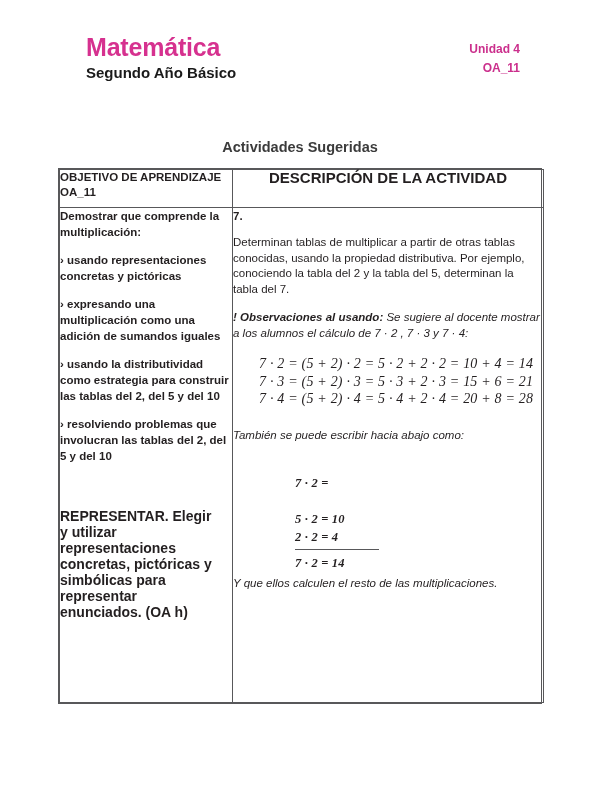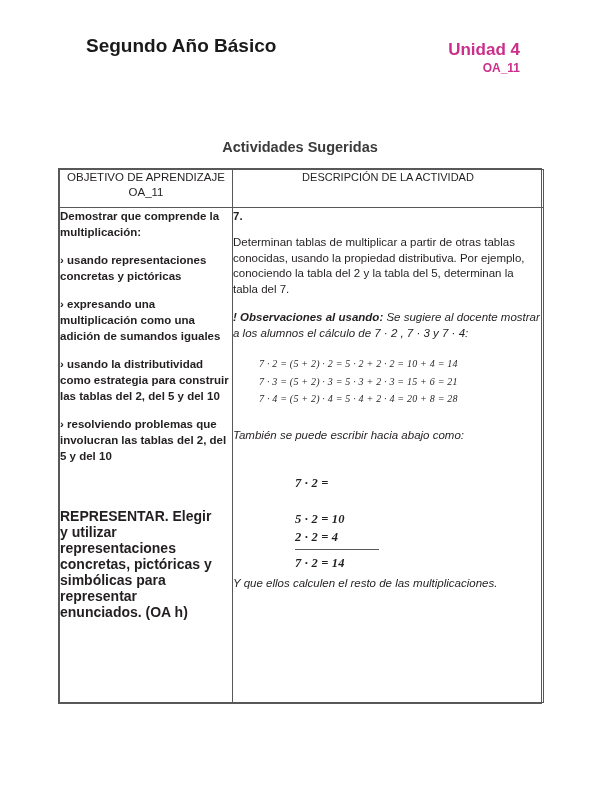--- a/index.html
+++ b/index.html
@@ -35,34 +35,34 @@
     top: 0;
   }
   .doc-title {
     font-size: 25px;
     font-weight: bold;
     color: #d6318f;
     line-height: 27px;
     letter-spacing: -0.2px;
   }
   .doc-subtitle {
-    font-size: 19px;
+    font-size: 15px;
     font-weight: bold;
     color: #1a1a1a;
     line-height: 19px;
     margin-top: 2px;
   }
   .header-right {
     position: absolute;
     right: 22px;
     top: 6px;
     text-align: right;
   }
   .unit-label {
-    font-size: 17px;
+    font-size: 12px;
     font-weight: bold;
     color: #cb2f8c;
     line-height: 19px;
   }
   .oa-label {
     font-size: 12px;
     font-weight: bold;
     color: #cb2f8c;
     line-height: 19px;
   }
@@ -97,31 +97,31 @@
   table.main td, table.main th {
     border: 1.2px solid #58585a;
     vertical-align: top;
     padding: 0;
   }
   .col-left { width: 173px; }
   .col-right { width: 311px; }
 
   .th-left {
     font-size: 11.5px;
-    font-weight: normal;
-    color: #231f20;
-    text-align: center;
+    font-weight: bold;
+    color: #231f20;
+    text-align: left;
     padding: 7px 8px 8px 7px;
     line-height: 15px;
     height: 38px;
     box-sizing: border-box;
   }
   .th-right {
-    font-size: 11px;
-    font-weight: normal;
+    font-size: 15px;
+    font-weight: bold;
     color: #231f20;
     text-align: center;
     padding: 7px 8px 8px 8px;
     line-height: 15px;
     height: 38px;
     box-sizing: border-box;
   }
 
   .cell-left {
     padding: 9px 10px 10px 7px;
@@ -185,21 +185,21 @@
     font-style: italic;
   }
 
   .math-block {
     margin: 0 0 20px 0;
     padding-left: 26px;
   }
   .math-line {
     font-family: "Liberation Serif", serif;
     font-style: italic;
-    font-size: 10px;
+    font-size: 14px;
     line-height: 17.5px;
     color: #231f20;
     letter-spacing: 0.2px;
   }
 
   .note-par {
     font-size: 11.5px;
     font-style: italic;
     line-height: 15.5px;
     margin: 0 0 31px 0;
@@ -231,20 +231,21 @@
     color: #231f20;
   }
 </style>
 </head>
 <body>
 
 <div class="page">
 
   <div class="header">
     <div class="header-left">
+      <div class="doc-title">Matemática</div>
       <div class="doc-subtitle">Segundo Año Básico</div>
     </div>
     <div class="header-right">
       <div class="unit-label">Unidad 4</div>
       <div class="oa-label">OA_11</div>
     </div>
   </div>
 
   <div class="section-title">Actividades Sugeridas</div>
 

